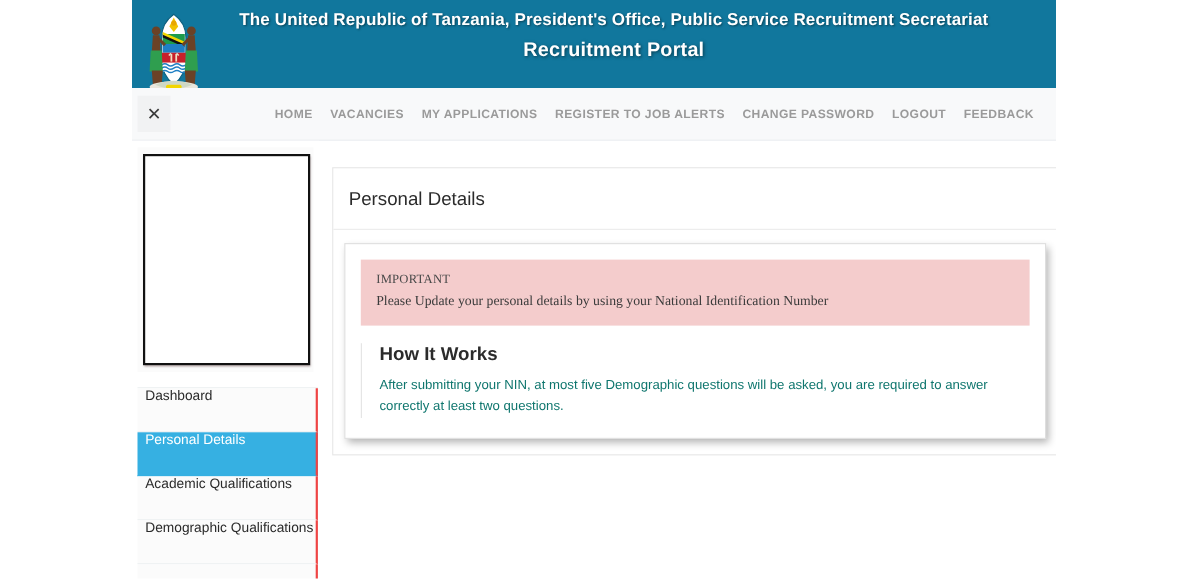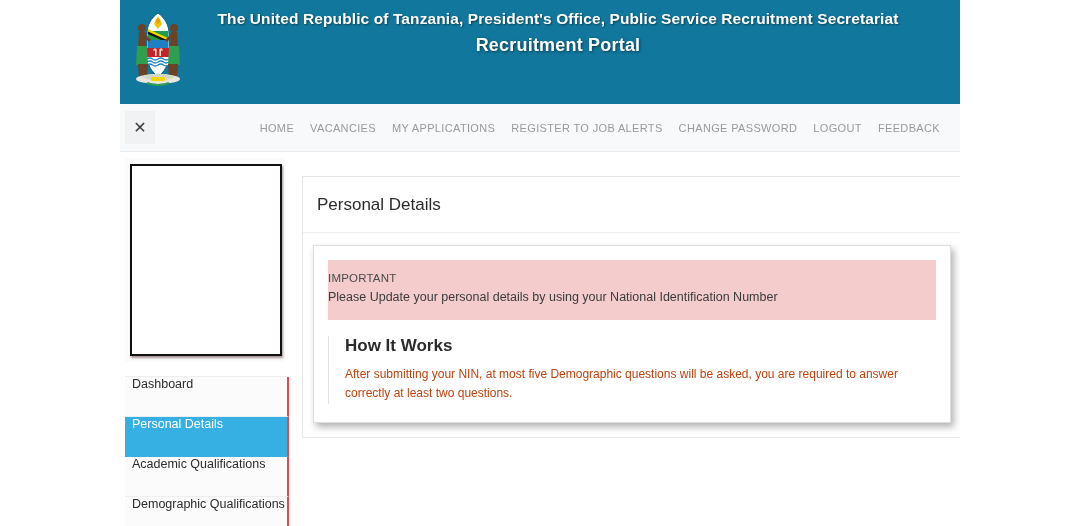--- a/index.html
+++ b/index.html
@@ -23,21 +23,21 @@
     width: 840px;
     height: 526px;
     overflow: hidden;
     background: #ffffff;
   }
 
   
   .site-header {
     position: relative;
     width: 840px;
-    height: 104px;
+    height: 80px;
     background: #11779d;
     display: flex;
     align-items: flex-start;
     box-sizing: border-box;
   }
   .emblem-wrap {
     width: 76px;
     height: 92px;
     flex: 0 0 76px;
     display: flex;
@@ -105,21 +105,21 @@
     padding-right: 12px;
   }
   .nav-link {
     color: #9a9a9a;
     font-size: 11px;
     letter-spacing: 0.35px;
     text-transform: uppercase;
     padding: 0 8px;
     white-space: nowrap;
     cursor: pointer;
-    font-weight: 400;
+    font-weight: 700;
   }
 
   
   .page-body {
     position: relative;
     width: 840px;
     display: flex;
     align-items: flex-start;
     background: #ffffff;
   }
@@ -201,22 +201,23 @@
   }
   .inner-card {
     background: #ffffff;
     border: 1px solid #dedede;
     box-shadow: 3px 4px 7px rgba(0,0,0,0.30);
     padding: 14px 14px 18px 14px;
     box-sizing: border-box;
   }
   .alert-important {
     background: #f4cccc;
-    padding: 12px 14px 14px 0;
-    box-sizing: border-box;
+    padding: 12px 14px 14px 14px;
+    box-sizing: border-box;
+    font-family: Liberation Serif, serif;
   }
   .alert-title {
     font-size: 11.5px;
     color: #4a4a4a;
     letter-spacing: 0.2px;
     margin-bottom: 5px;
   }
   .alert-text {
     font-size: 12.5px;
     color: #3b3b3b;
@@ -270,21 +271,21 @@
     box-sizing: border-box;
   }
   .how-title {
     font-size: 17px;
     color: #2b2b2b;
     margin: 0 0 9px 0;
     font-weight: bold;
   }
   .how-text {
     font-size: 12px;
-    color: #c2410c;
+    color: #0f766e;
     line-height: 1.62;
   }
 </style>
 </head>
 <body>
 
 <div id="viewport">
 
   <div class="site-header">
     <div class="emblem-wrap">

